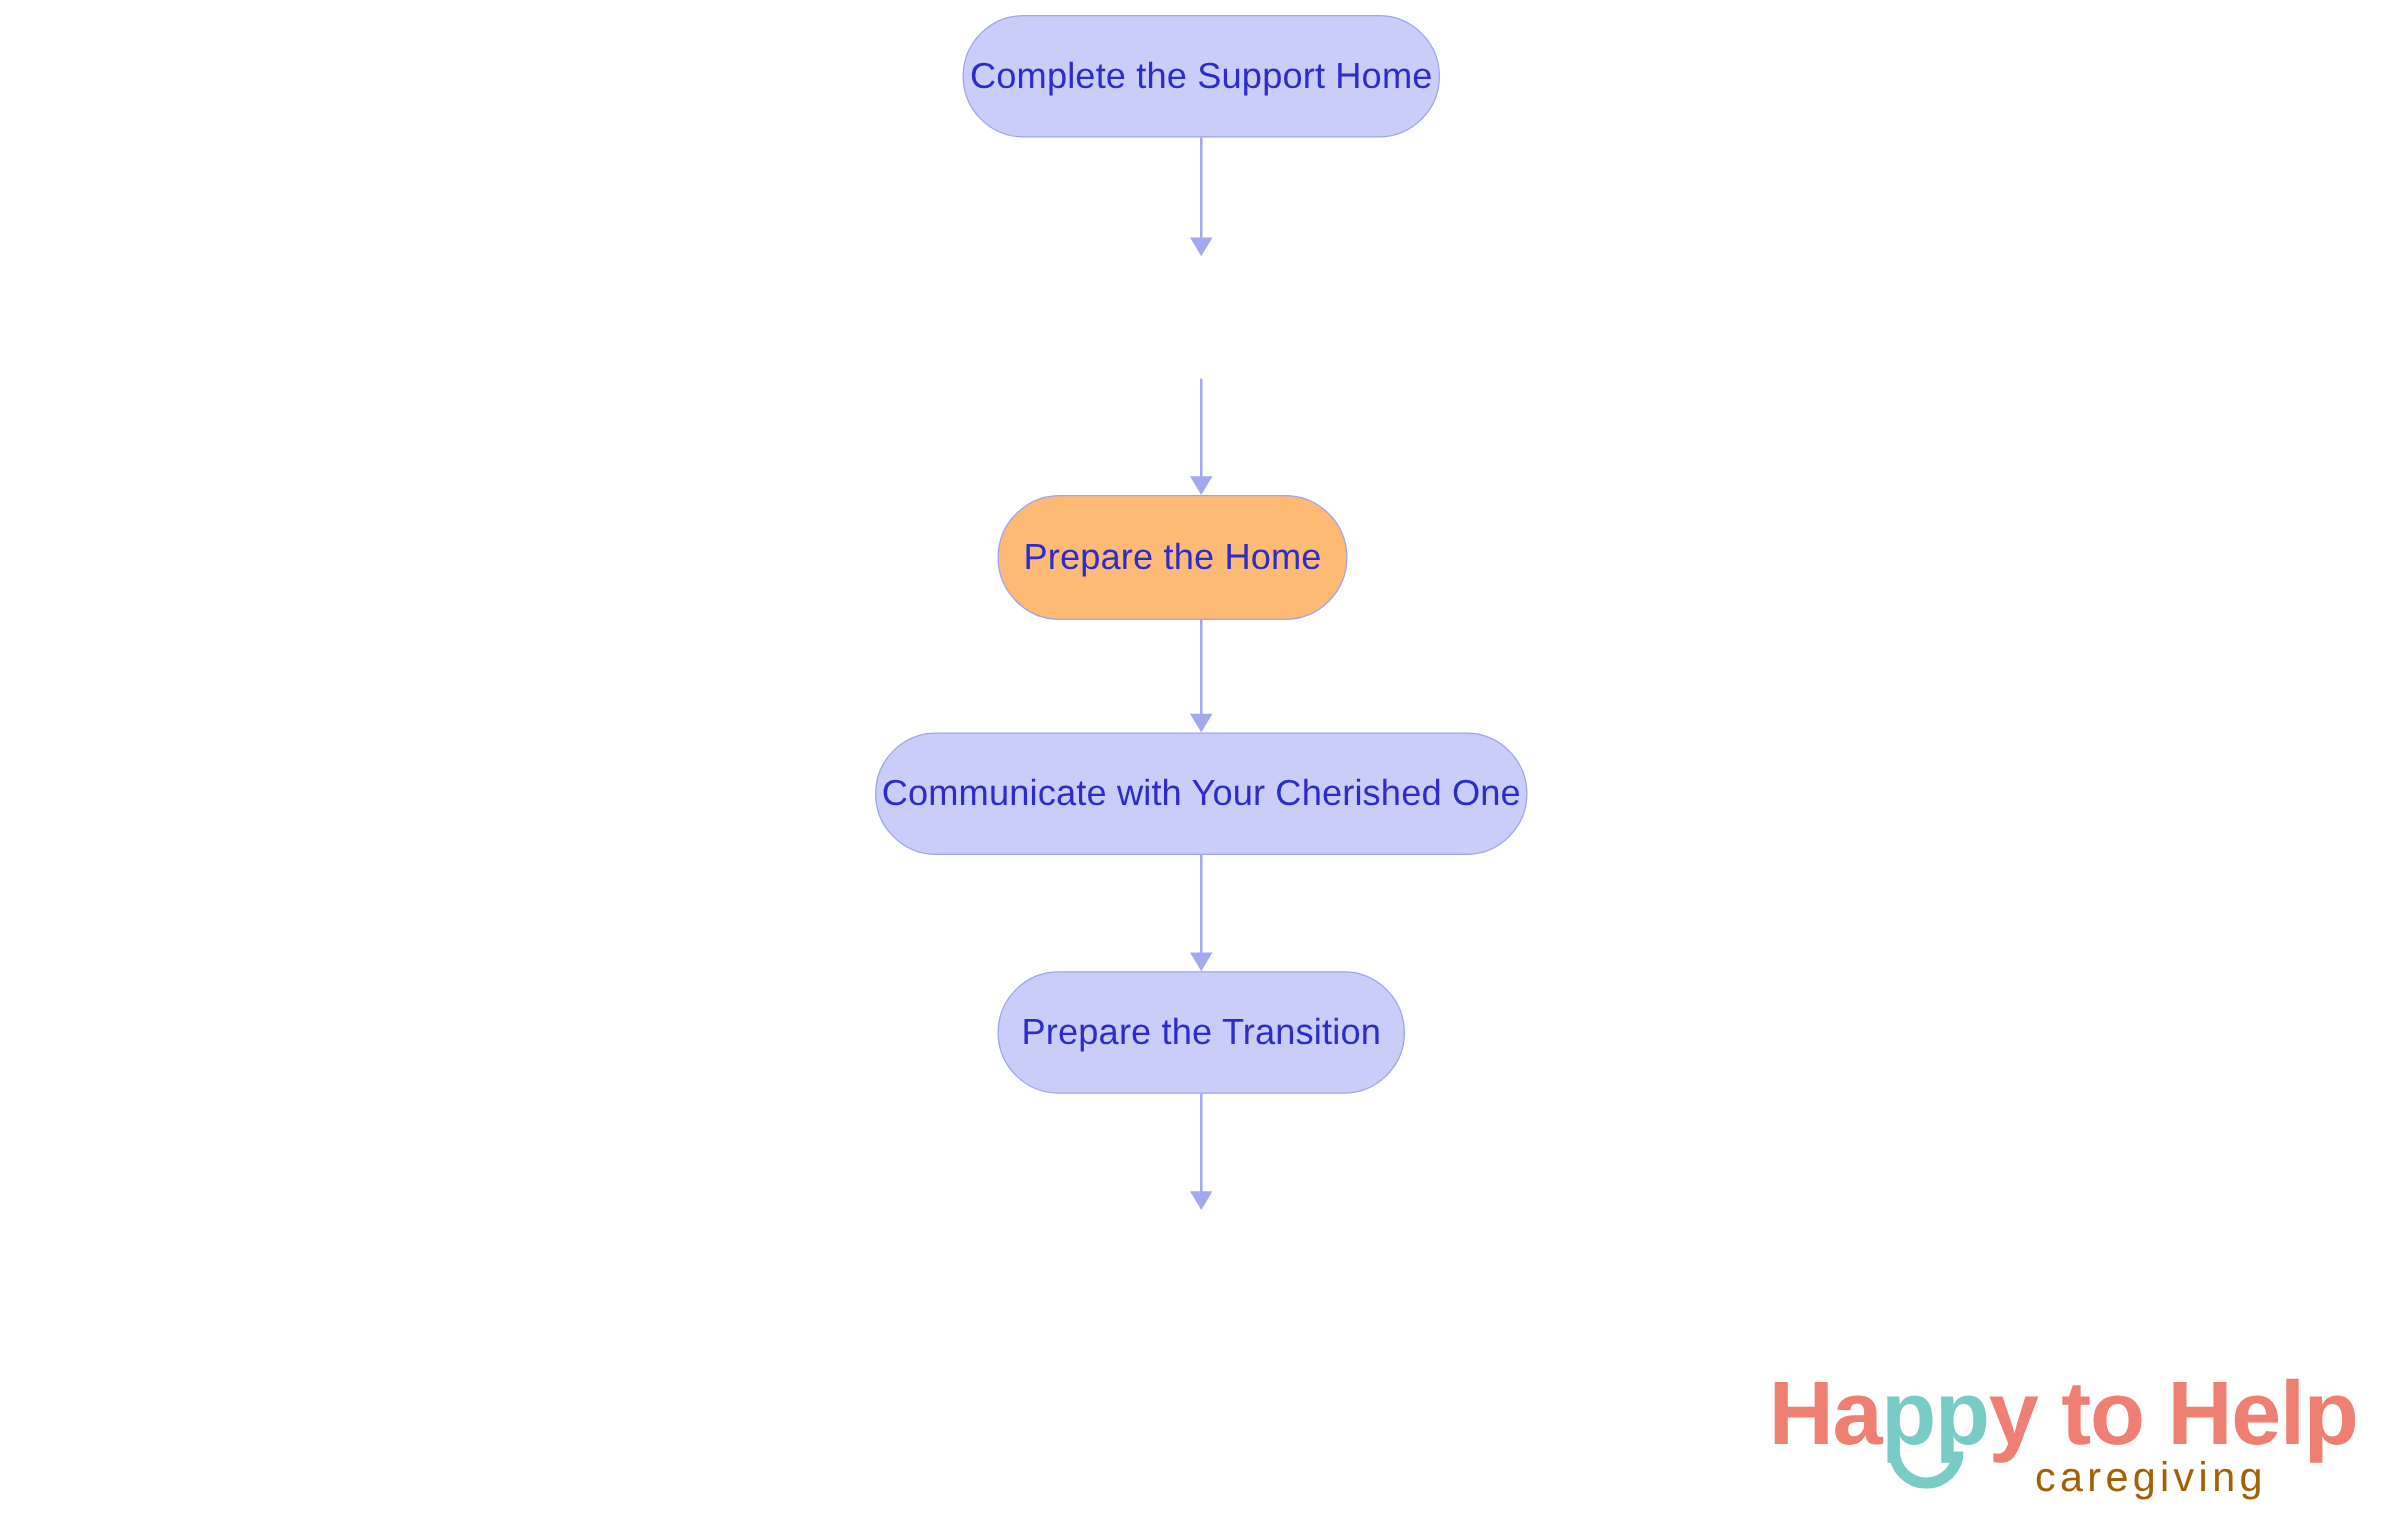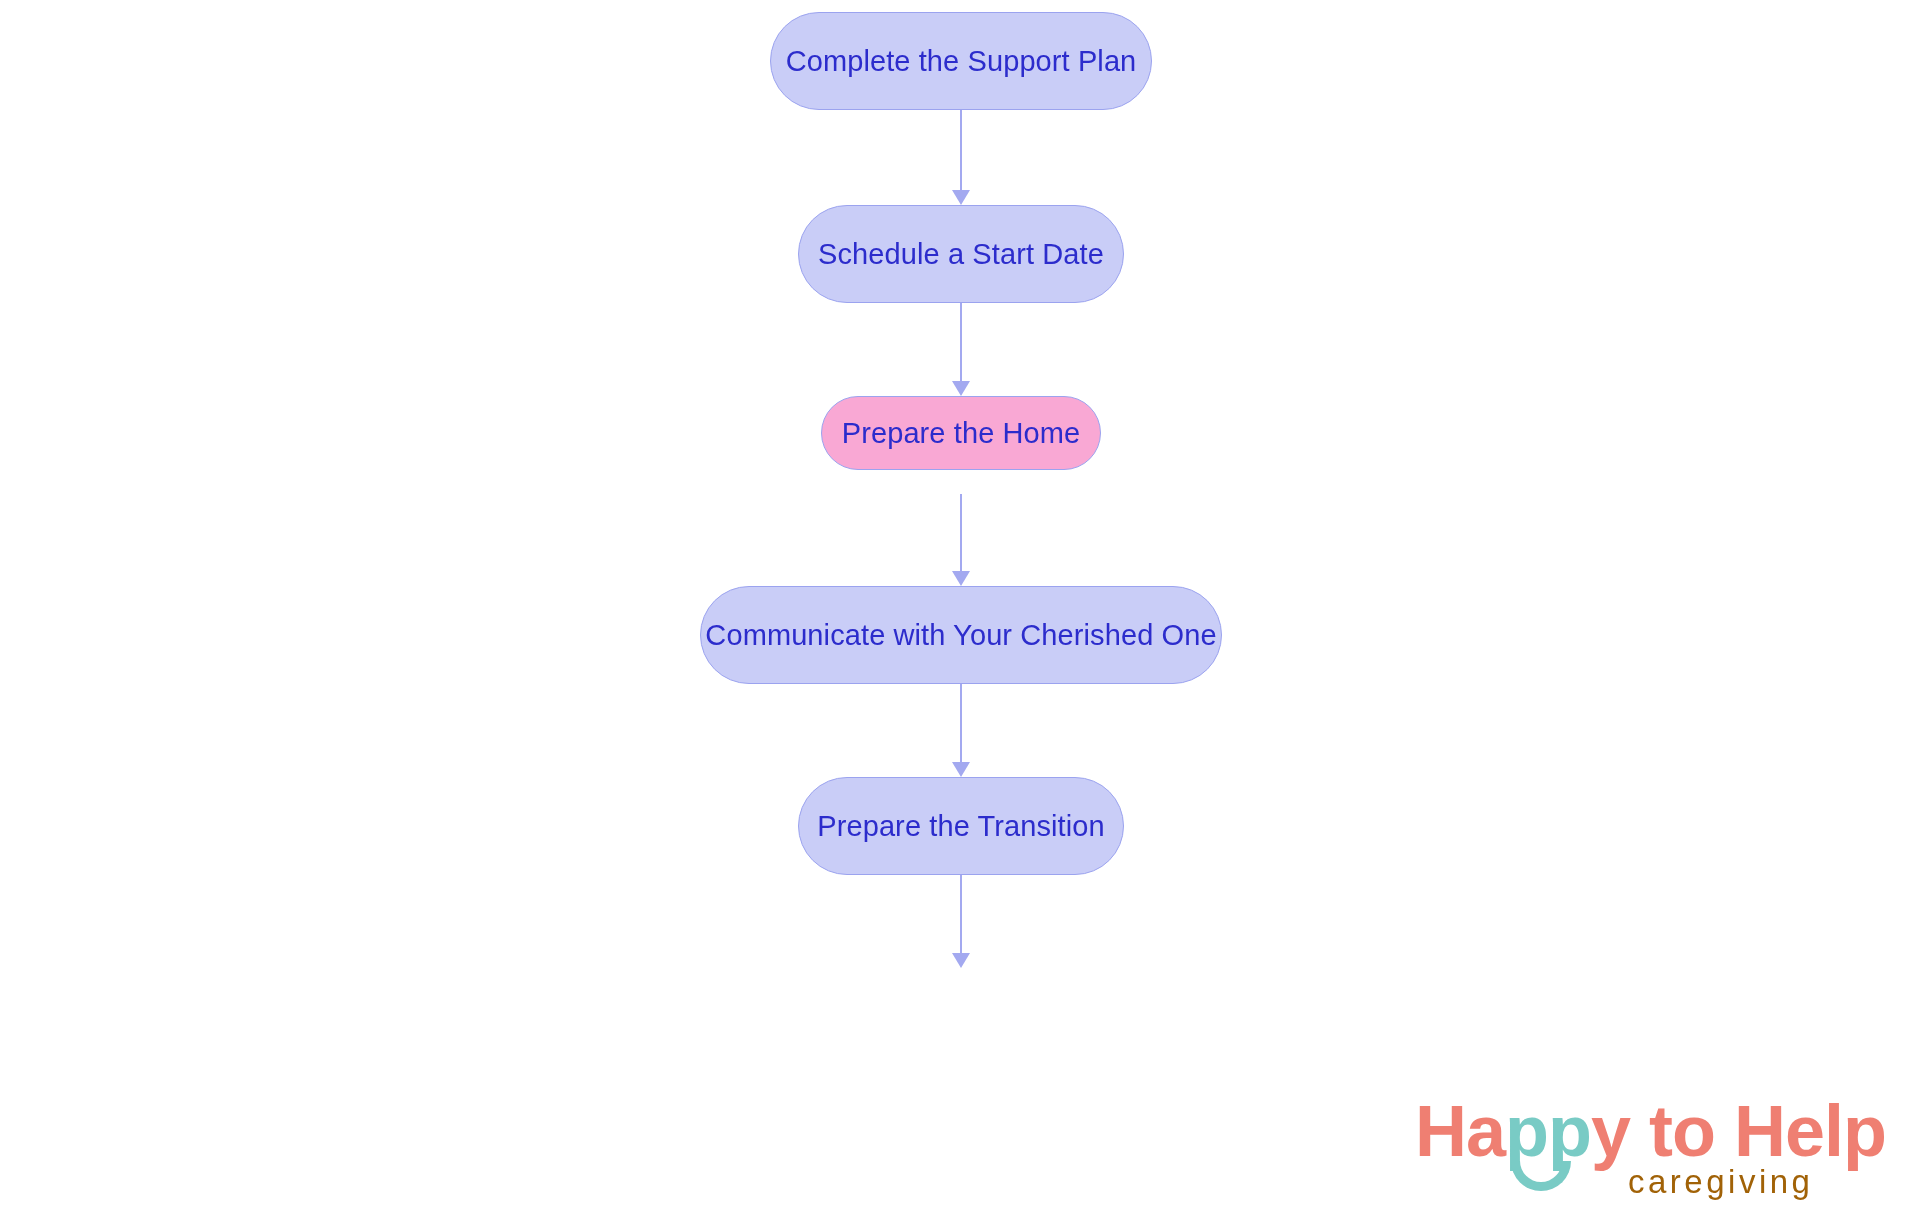--- a/index.html
+++ b/index.html
@@ -133,26 +133,23 @@
     </div>
     <div class="connector" style="left: 949px; top: 684px; width: 24px; height: 93px;">
       <div class="conn-line" style="height: 79px;"></div>
       <div class="conn-head"></div>
     </div>
     <div class="connector" style="left: 949px; top: 875px; width: 24px; height: 93px;">
       <div class="conn-line" style="height: 79px;"></div>
       <div class="conn-head"></div>
     </div>
     <div class="flow-node pill" style="left: 770px; top: 12px; width: 382px; height: 98px; font-size: 29px; background: rgb(201, 205, 247); border-color: rgb(155, 163, 239); color: rgb(44, 44, 204);">
-      <span class="node-label">Complete the Support Plan</span>
+      <span class="node-label">Complete the Support Home</span>
     </div>
-    <div class="flow-node pill" style="left: 798px; top: 205px; width: 326px; height: 98px; font-size: 29px; background: rgb(201, 205, 247); border-color: rgb(155, 163, 239); color: rgb(44, 44, 204);">
-      <span class="node-label">Schedule a Start Date</span>
-    </div>
-    <div class="flow-node pill" style="left: 821px; top: 396px; width: 280px; height: 74px; font-size: 29px; background: #f9a8d4; border-color: rgb(155, 163, 239); color: rgb(44, 44, 204);">
+    <div class="flow-node pill" style="left: 798px; top: 396px; width: 280px; height: 100px; font-size: 29px; background: #fdba74; border-color: rgb(155, 163, 239); color: rgb(44, 44, 204);">
       <span class="node-label">Prepare the Home</span>
     </div>
     <div class="flow-node pill" style="left: 700px; top: 586px; width: 522px; height: 98px; font-size: 29px; background: rgb(201, 205, 247); border-color: rgb(155, 163, 239); color: rgb(44, 44, 204); text-align: center;">
       <span class="node-label">Communicate with Your Cherished One</span>
     </div>
     <div class="flow-node pill" style="left: 798px; top: 777px; width: 326px; height: 98px; font-size: 29px; background: rgb(201, 205, 247); border-color: rgb(155, 163, 239); color: rgb(44, 44, 204);">
       <span class="node-label">Prepare the Transition</span>
     </div>
   </div>
 

